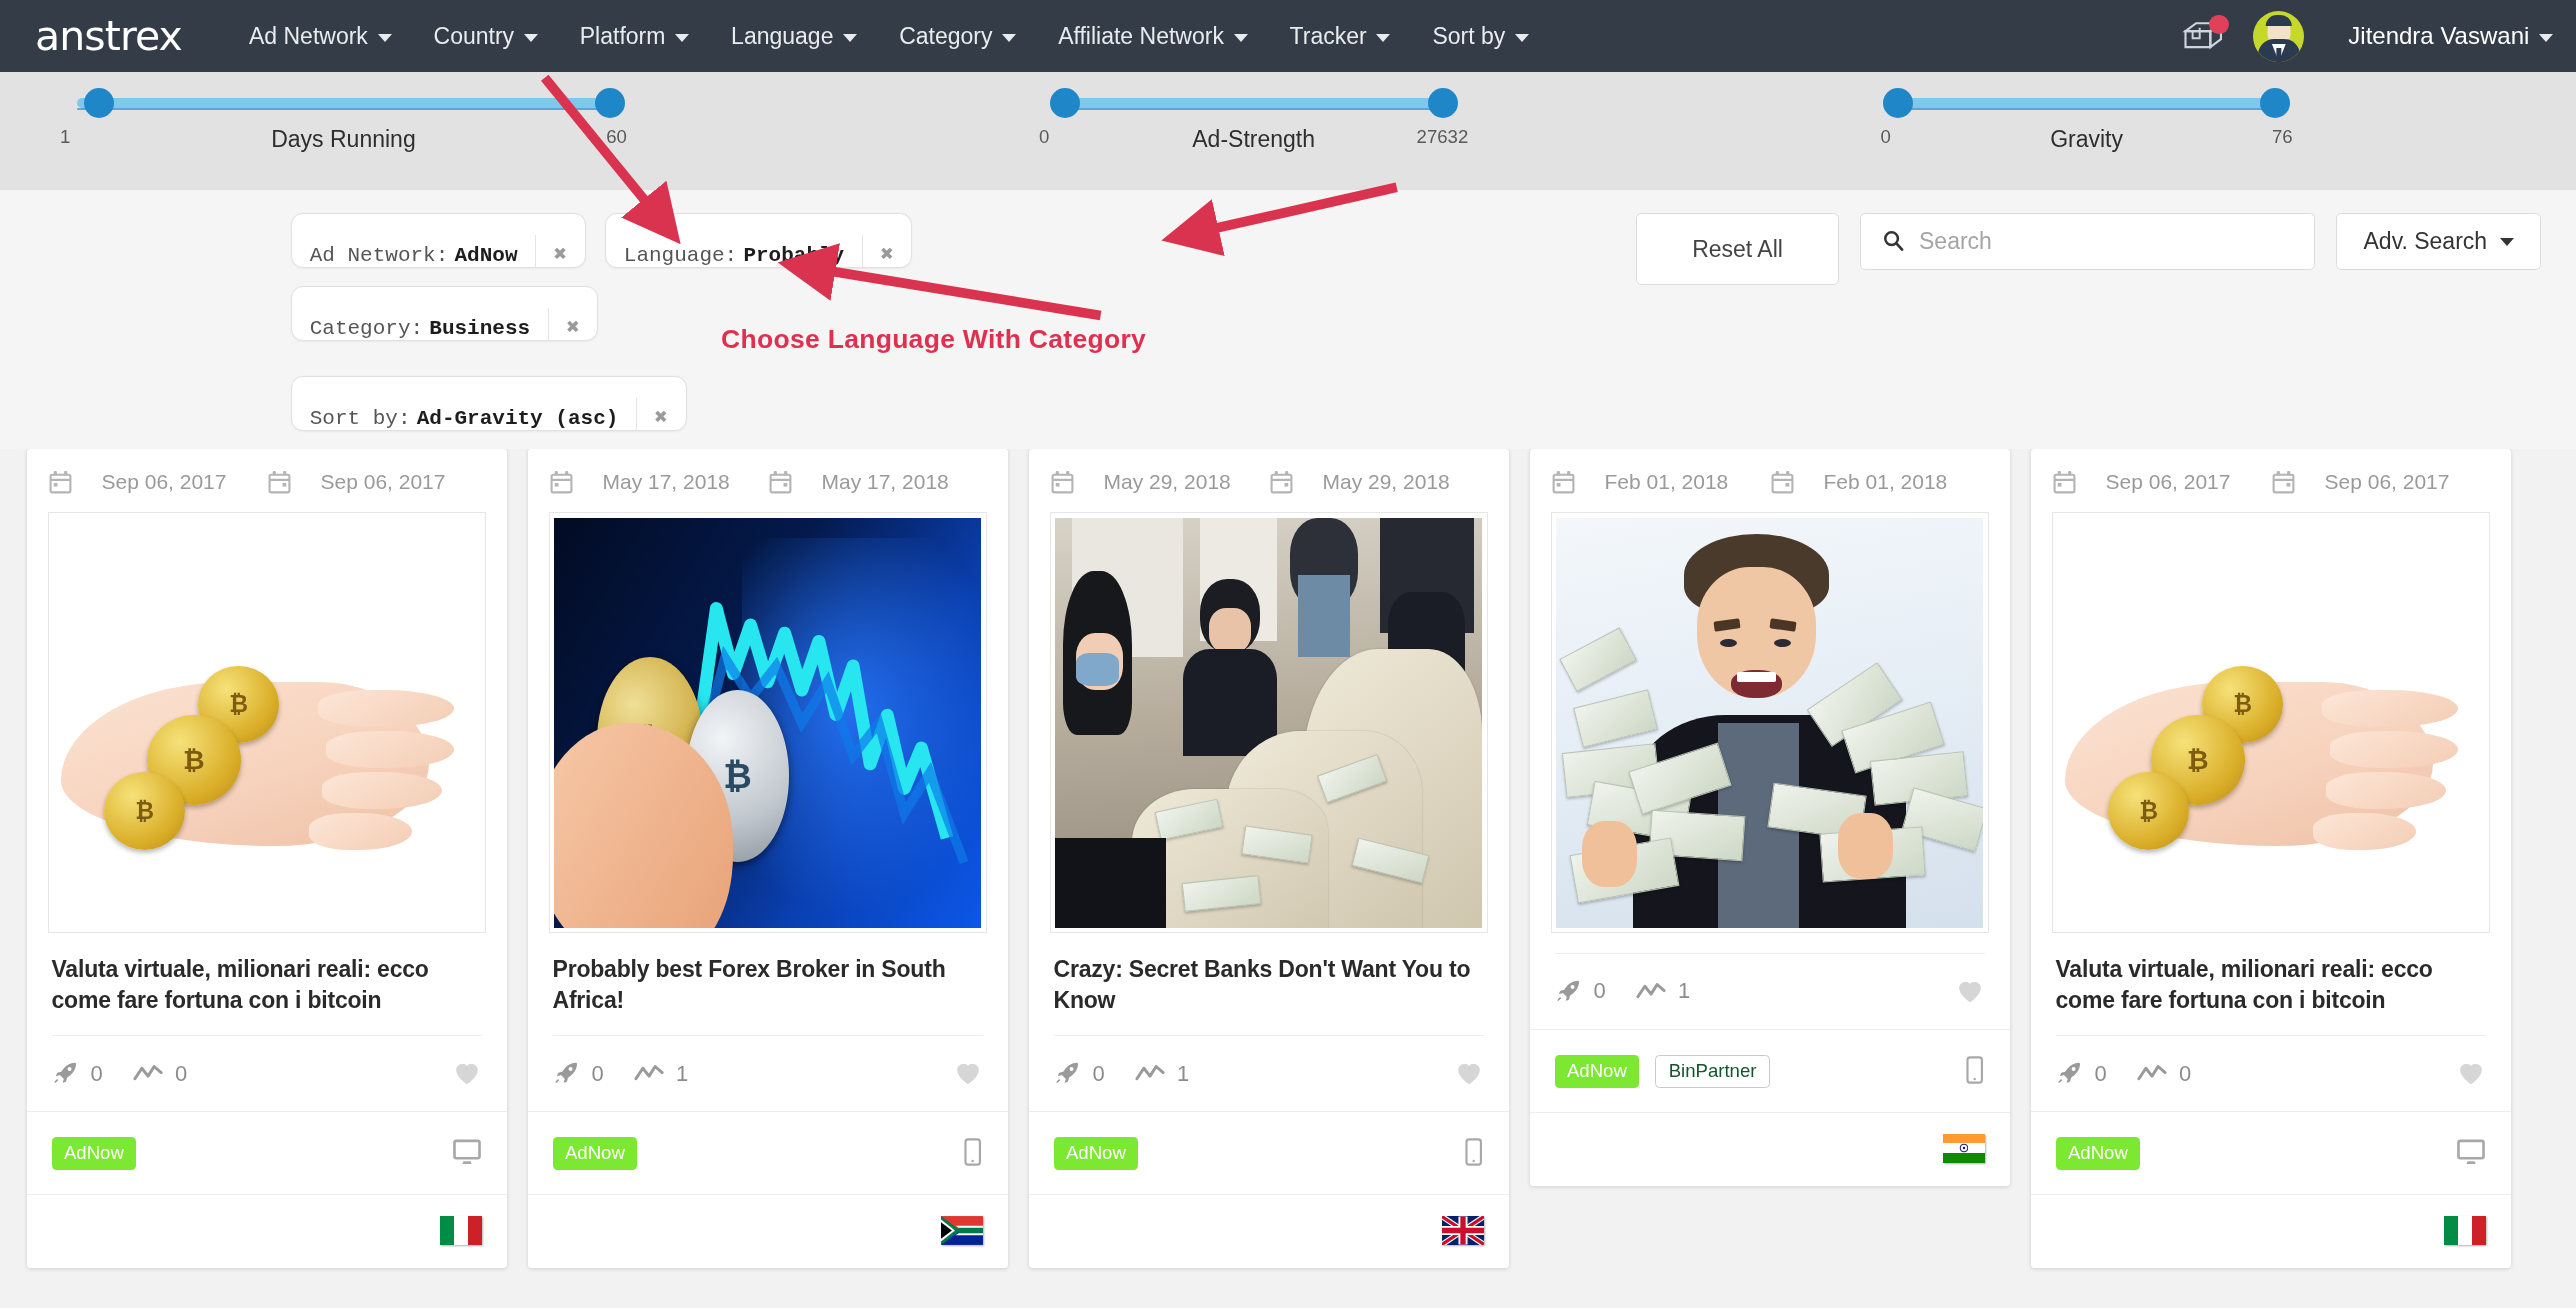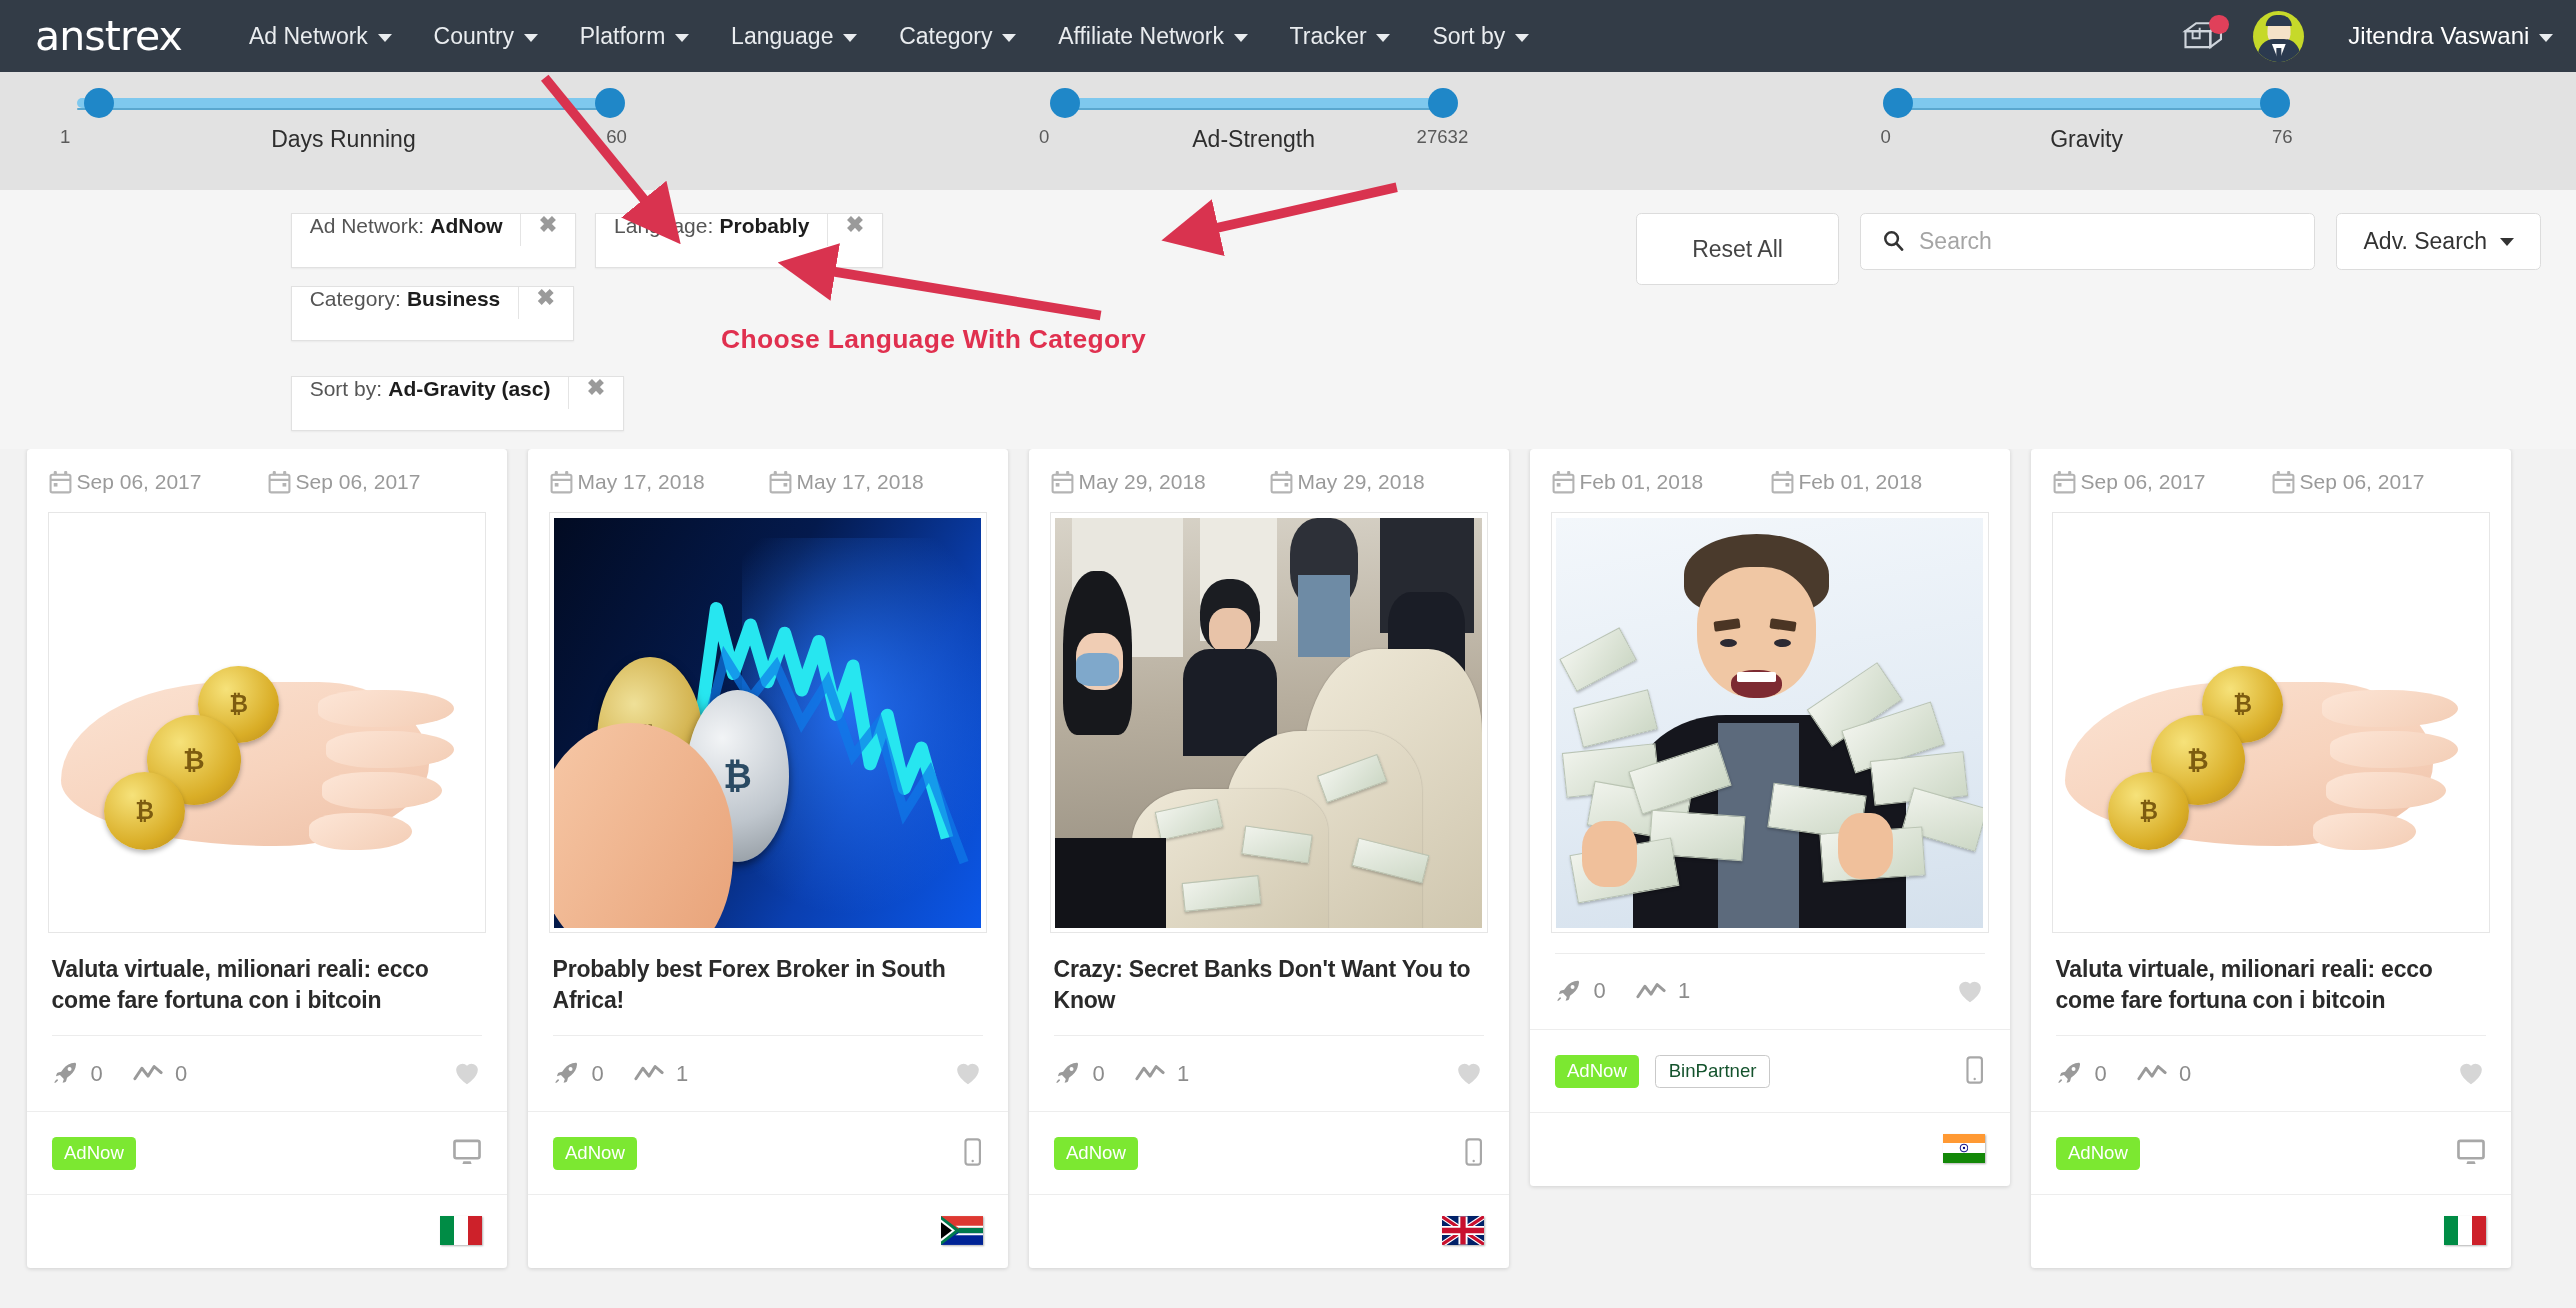--- a/index.html
+++ b/index.html
@@ -96,24 +96,25 @@
   .sl-inf { font-size: 24px; color: #111; line-height: .9; }
 
   
   .filterbar {
     background: #f5f5f5; padding: 23px 35px 17.7px 35px;
     display: flex; align-items: flex-start; position: relative;
     min-height: 141px; z-index: 5;
   }
   .chips-area { width: 1017px; display: flex; flex-wrap: wrap; gap: 17.7px 19.4px; padding-left: 256px; }
   .chip {
-    background: #ffffff; border: 0.9px solid #e1e1e1; border-radius: 0;
-    height: 55px; display: flex; align-items: flex-start; padding: 0 0 0 17.7px;
+    background: #ffffff; border: 0.9px solid #e1e1e1; border-radius: 12px;
+    height: 55px; display: flex; align-items: flex-end; padding: 0 0 0 17.7px;
     box-shadow: 0 0.9px 1.8px rgba(0,0,0,.05); font-size: 21px; color: #555;
     white-space: nowrap;
+    font-family: Liberation Mono, monospace;
   }
   .chip b { color: #1d1d1d; font-weight: 700; margin-left: 6.2px; }
   .chip .sep { width: 0.9px; height: 32px; background: #e4e4e4; margin: 0 0 0 17.7px; }
   .chip .xbtn {
     color: #9a9a9a; font-size: 22px; font-weight: 700; padding: 0 17.7px;
     cursor: pointer; line-height: 1;
   }
   .actions { display: flex; align-items: flex-start; gap: 21px; margin-left: auto; }
   .btn-reset {
     background: #ffffff; border: 0.9px solid #dcdcdc; border-radius: 5.3px;
@@ -148,21 +149,21 @@
     position: relative; z-index: 1;
   }
   .card {
     width: 480px; background: #ffffff; border-radius: 3.5px;
     box-shadow: 0 0.9px 4.4px rgba(0,0,0,.14); overflow: hidden; flex: none;
   }
   .card-dates {
     display: flex; padding: 21px 21px 12.4px 21px; gap: 0;
   }
   .date-cell {
-    display: flex; align-items: center; gap: 4px; width: 50%;
+    display: flex; align-items: center; gap: 29px; width: 50%;
     font-size: 21px; color: #9a9a9a;
   }
   .cal-icon { width: 25px; height: 25px; flex: none; }
   .card-img-frame {
     margin: 5.3px 21px 0 21px; border: 0.9px solid #e6e6e6; background: #fff;
     padding: 4.4px; height: 421px;
   }
   .card-img { width: 100%; height: 100%; overflow: hidden; position: relative; }
   .card-title {
     padding: 21px 25px 0 25px; font-size: 23px; font-weight: 700;

